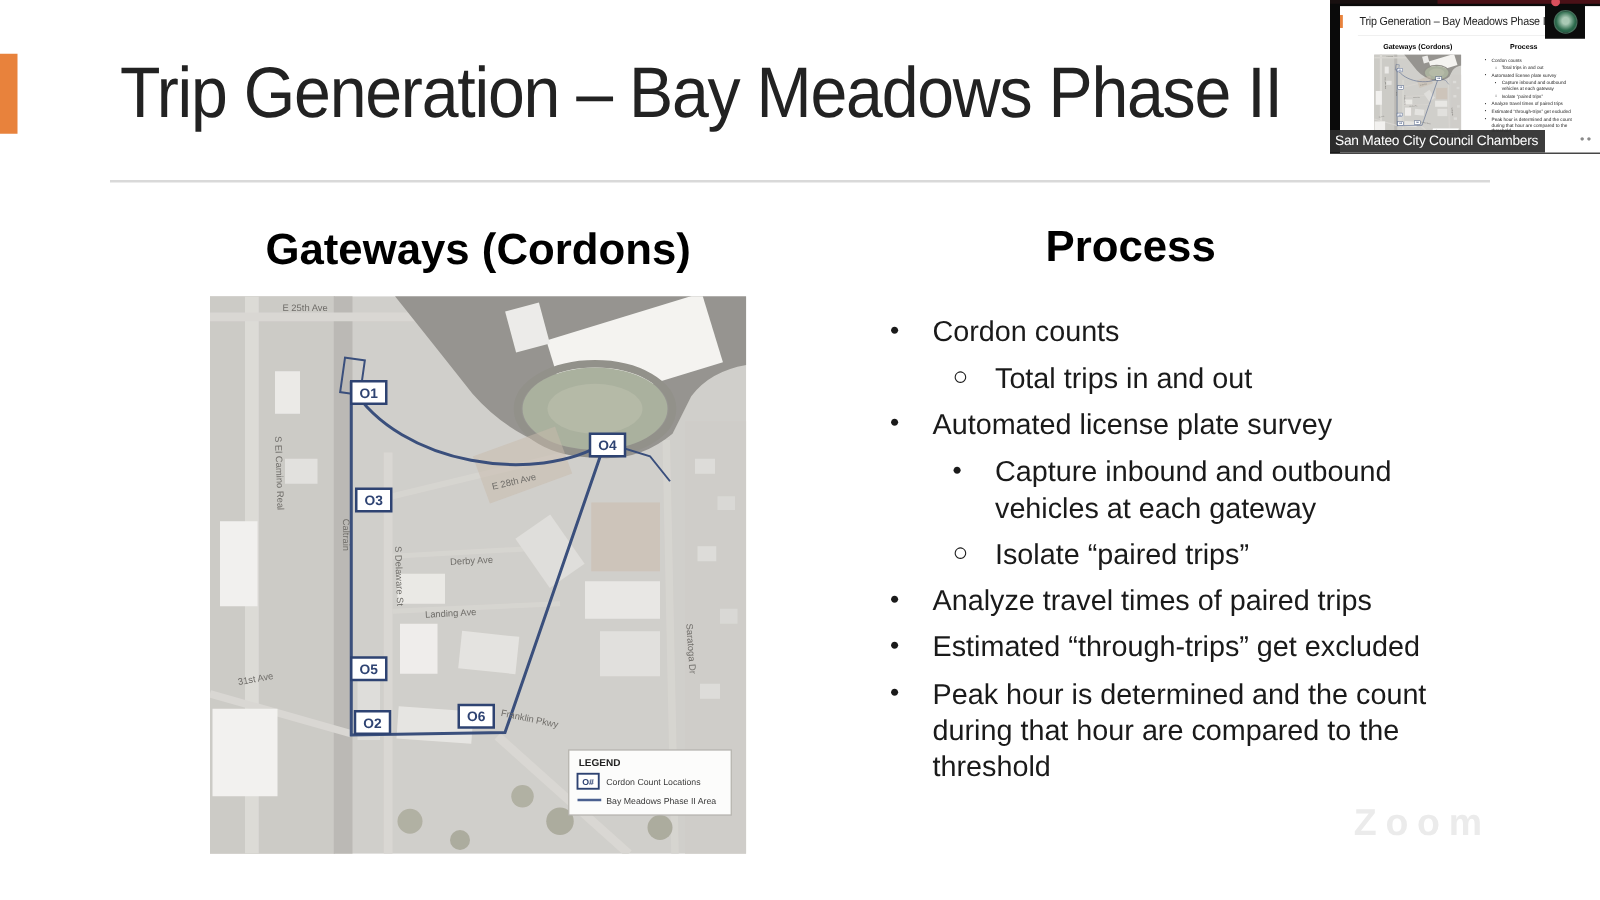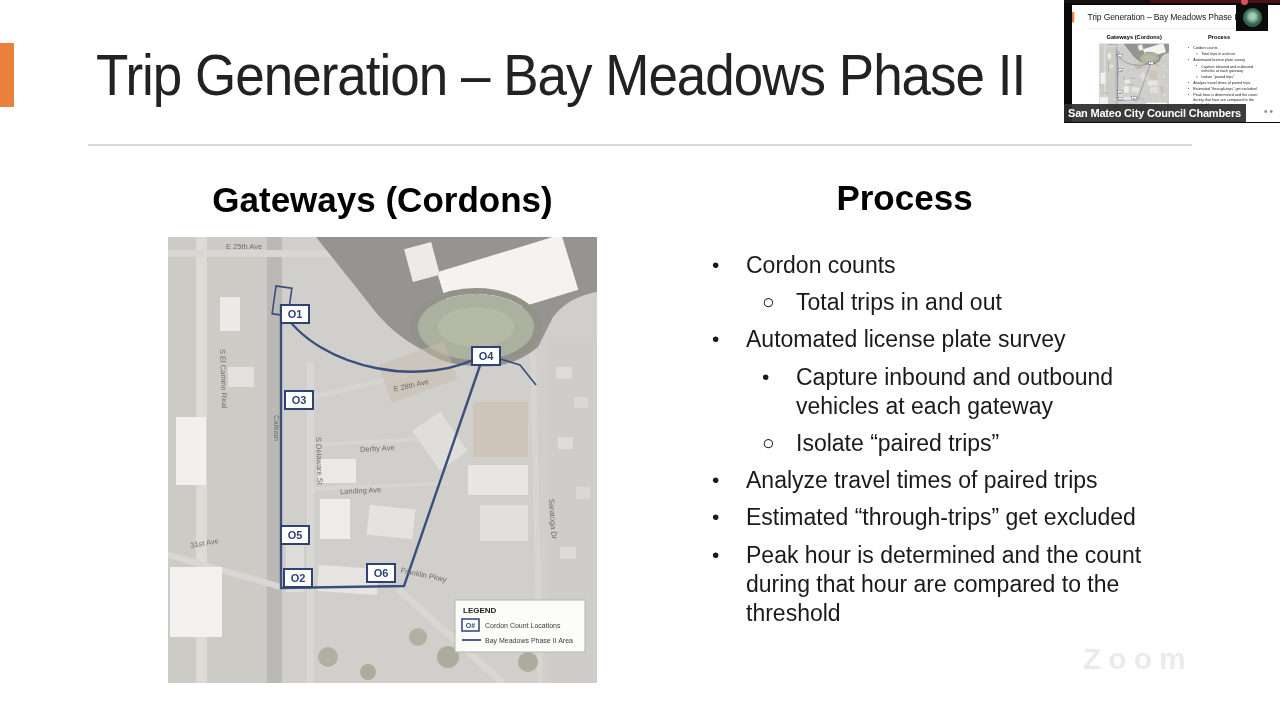--- a/index.html
+++ b/index.html
@@ -32,21 +32,21 @@
         transform:scale(0.1625);transform-origin:left top;}
   .pip-progress{position:absolute;left:0;top:0;width:216px;height:3px;background:#181010;z-index:4;}
   .pip-progress-fill{position:absolute;left:40%;right:0;top:0;height:3px;background:#4a1117;}
   .pip-progress-dot{position:absolute;left:82%;top:-2px;width:7px;height:7px;border-radius:50%;background:#d94f5c;}
   .pip-seal{position:absolute;left:172px;top:4px;width:32px;height:27px;background:#0b0b0b;z-index:3;
         display:flex;align-items:center;justify-content:center;}
   .seal-circle{width:17px;height:17px;border-radius:50%;
         background:radial-gradient(circle at 50% 45%, #a9c9b5 0 22%, #2d6b4d 60%, #134531 100%);
         border:1px solid #47705c;}
   .pip-caption{position:absolute;left:0;top:104px;height:18px;z-index:5;background:rgba(45,45,45,0.93);
-        color:#ffffff;font-weight:bold;font-size:11px;line-height:18px;padding:0 5px 0 4px;
+        color:#ffffff;font-weight:normal;font-size:11px;line-height:18px;padding:0 5px 0 4px;
         white-space:nowrap;letter-spacing:-0.2px;}
   .pip-dots{position:absolute;right:5px;top:104px;z-index:5;color:#8a8a8a;font-size:10px;line-height:16px;letter-spacing:2px;}
   
   .watermark{position:absolute;left:1083px;top:642px;font-size:30px;font-weight:bold;
         color:#ebebeb;letter-spacing:7px;}
 </style>
 </head>
 <body>
 
 <div class="stage">

